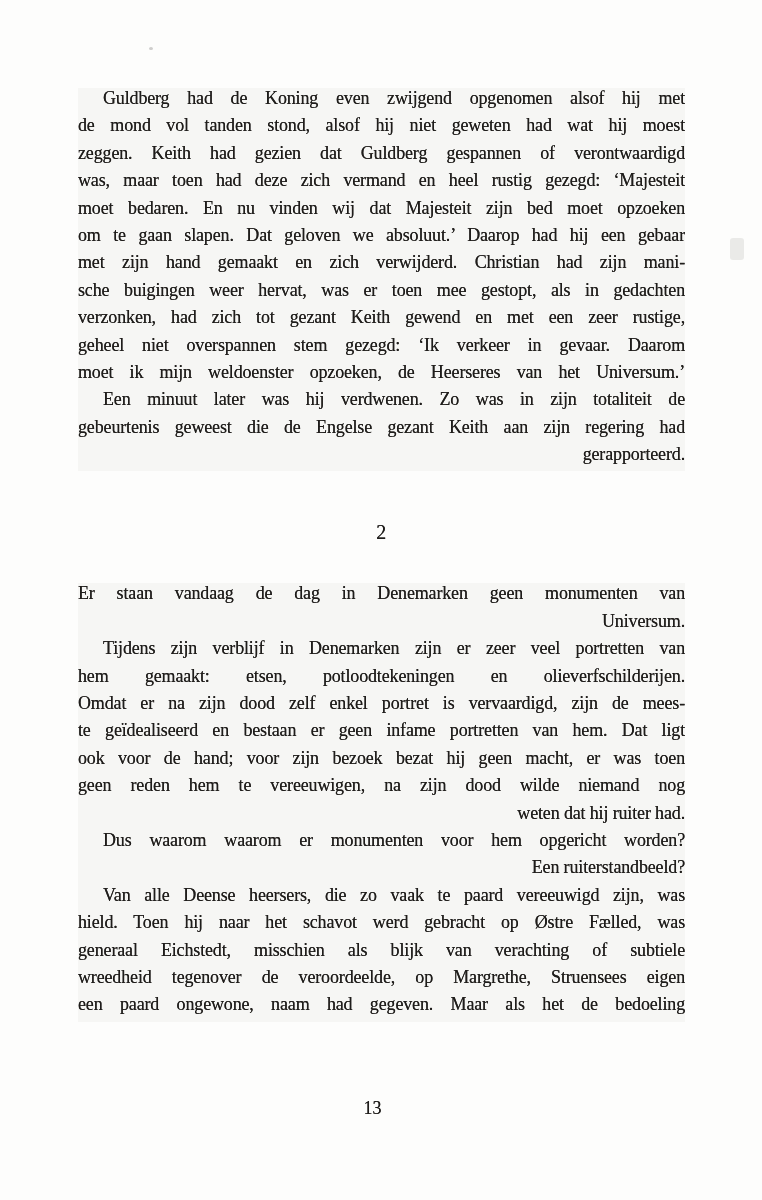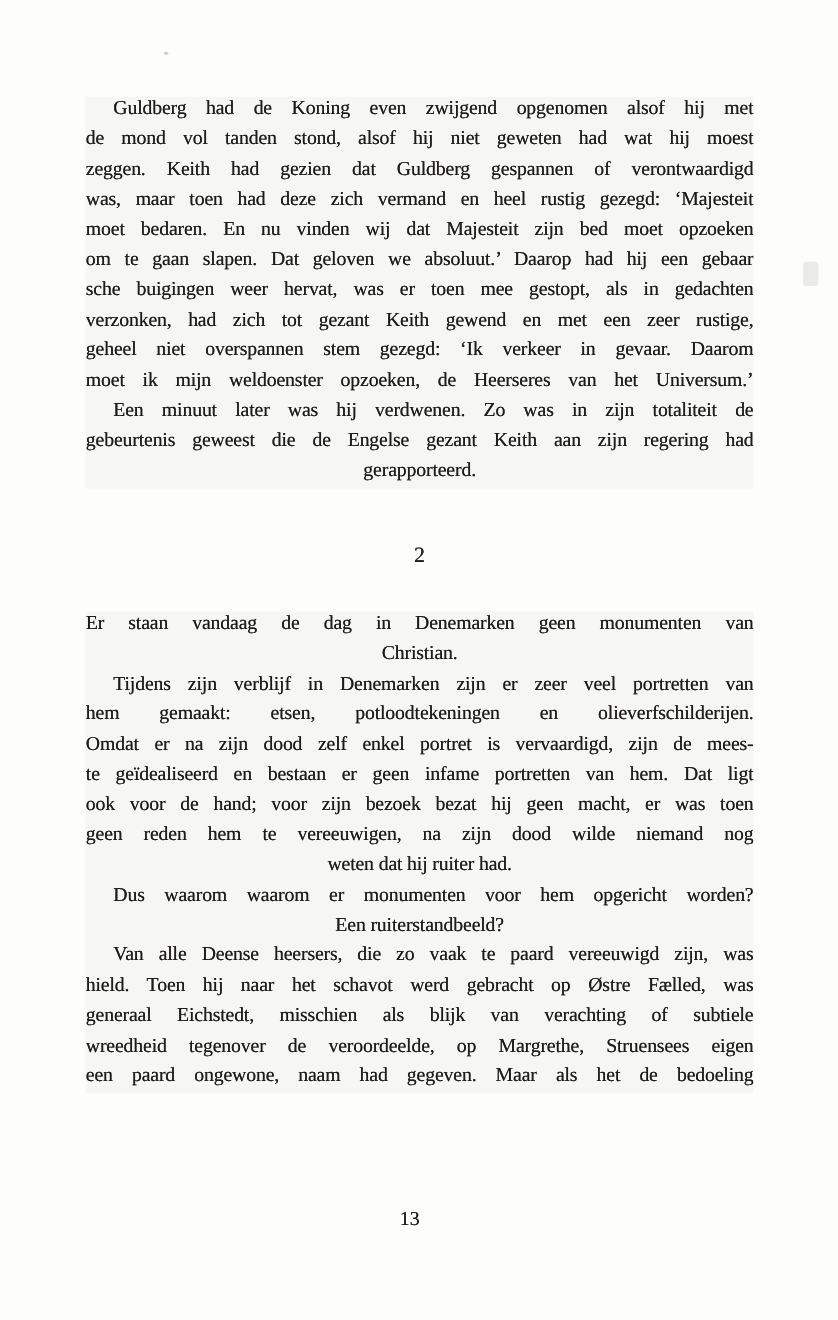--- a/index.html
+++ b/index.html
@@ -31,21 +31,21 @@
     overflow: hidden;
     text-align: justify;
     background: rgba(222, 222, 218, 0.22);
   }
   .line::after {
     content: "";
     display: inline-block;
     width: 100%;
     height: 0;
   }
-  .line.last { text-align: center; }
+  .line.last { text-align: right; }
   .line.last::after { content: none; }
   .line.indent { text-indent: 25px; }
   .section-heading {
     height: 27px;
     margin-top: 50px;
     margin-bottom: 35px;
     text-align: center;
     font-size: 20px;
     letter-spacing: 0.5px;
   }
@@ -78,34 +78,35 @@
   <div class="scan-speck speck-margin"></div>
 
   <div class="text-block">
       <div class="paragraph">
         <div class="line indent">Guldberg had de Koning even zwijgend opgenomen alsof hij met</div>
         <div class="line">de mond vol tanden stond, alsof hij niet geweten had wat hij moest</div>
         <div class="line">zeggen. Keith had gezien dat Guldberg gespannen of verontwaardigd</div>
         <div class="line">was, maar toen had deze zich vermand en heel rustig gezegd: ‘Majesteit</div>
         <div class="line">moet bedaren. En nu vinden wij dat Majesteit zijn bed moet opzoeken</div>
         <div class="line">om te gaan slapen. Dat geloven we absoluut.’ Daarop had hij een gebaar</div>
+        <div class="line">met zijn hand gemaakt en zich verwijderd. Christian had zijn mani-</div>
         <div class="line">sche buigingen weer hervat, was er toen mee gestopt, als in gedachten</div>
         <div class="line">verzonken, had zich tot gezant Keith gewend en met een zeer rustige,</div>
         <div class="line">geheel niet overspannen stem gezegd: ‘Ik verkeer in gevaar. Daarom</div>
         <div class="line">moet ik mijn weldoenster opzoeken, de Heerseres van het Universum.’</div>
       </div>
       <div class="paragraph">
         <div class="line indent">Een minuut later was hij verdwenen. Zo was in zijn totaliteit de</div>
         <div class="line">gebeurtenis geweest die de Engelse gezant Keith aan zijn regering had</div>
         <div class="line last">gerapporteerd.</div>
       </div>
       <div class="section-heading">2</div>
       <div class="paragraph">
         <div class="line">Er staan vandaag de dag in Denemarken geen monumenten van</div>
-        <div class="line last">Christian.</div>
+        <div class="line last">Universum.</div>
       </div>
       <div class="paragraph">
         <div class="line indent">Tijdens zijn verblijf in Denemarken zijn er zeer veel portretten van</div>
         <div class="line">hem gemaakt: etsen, potloodtekeningen en olieverfschilderijen.</div>
         <div class="line">Omdat er na zijn dood zelf enkel portret is vervaardigd, zijn de mees-</div>
         <div class="line">te geïdealiseerd en bestaan er geen infame portretten van hem. Dat ligt</div>
         <div class="line">ook voor de hand; voor zijn bezoek bezat hij geen macht, er was toen</div>
         <div class="line">geen reden hem te vereeuwigen, na zijn dood wilde niemand nog</div>
         <div class="line last">weten dat hij ruiter had.</div>
       </div>

